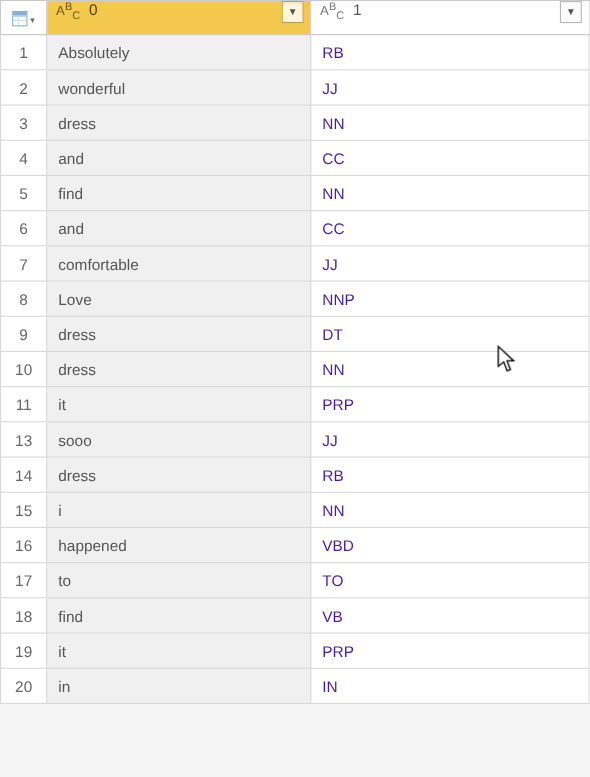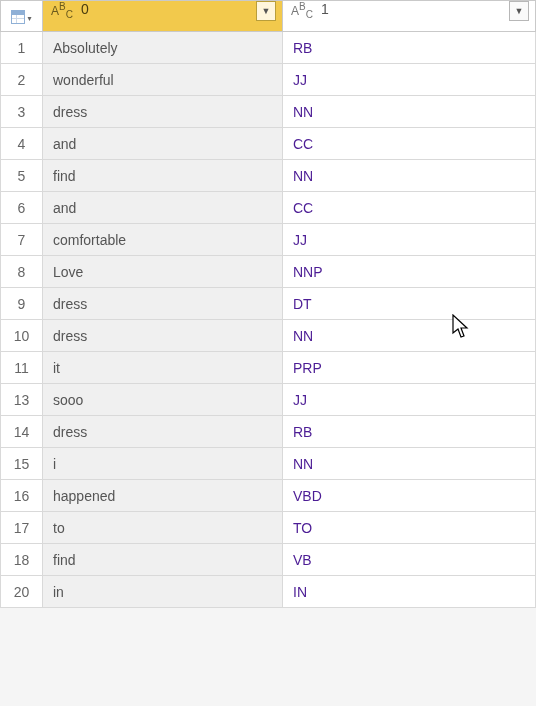--- a/index.html
+++ b/index.html
@@ -271,20 +271,25 @@
         <td class="rownum">17</td>
         <td class="col0-cell">to</td>
         <td class="col1-cell">TO</td>
       </tr>
       <tr class="data-row">
         <td class="rownum">18</td>
         <td class="col0-cell">find</td>
         <td class="col1-cell">VB</td>
       </tr>
       <tr class="data-row">
+        <td class="rownum">19</td>
+        <td class="col0-cell">it</td>
+        <td class="col1-cell">PRP</td>
+      </tr>
+      <tr class="data-row">
         <td class="rownum">20</td>
         <td class="col0-cell">in</td>
         <td class="col1-cell">IN</td>
       </tr>
     </tbody>
 </table>
 
 <svg class="cursor" width="20" height="26" viewBox="0 0 20 26">
   <path d="M1 1 L1 19 L6 15 L9 23 L12 22 L9 14 L15 14 Z" fill="#ffffff" stroke="#000000" stroke-width="1.2"></path>
 </svg>

